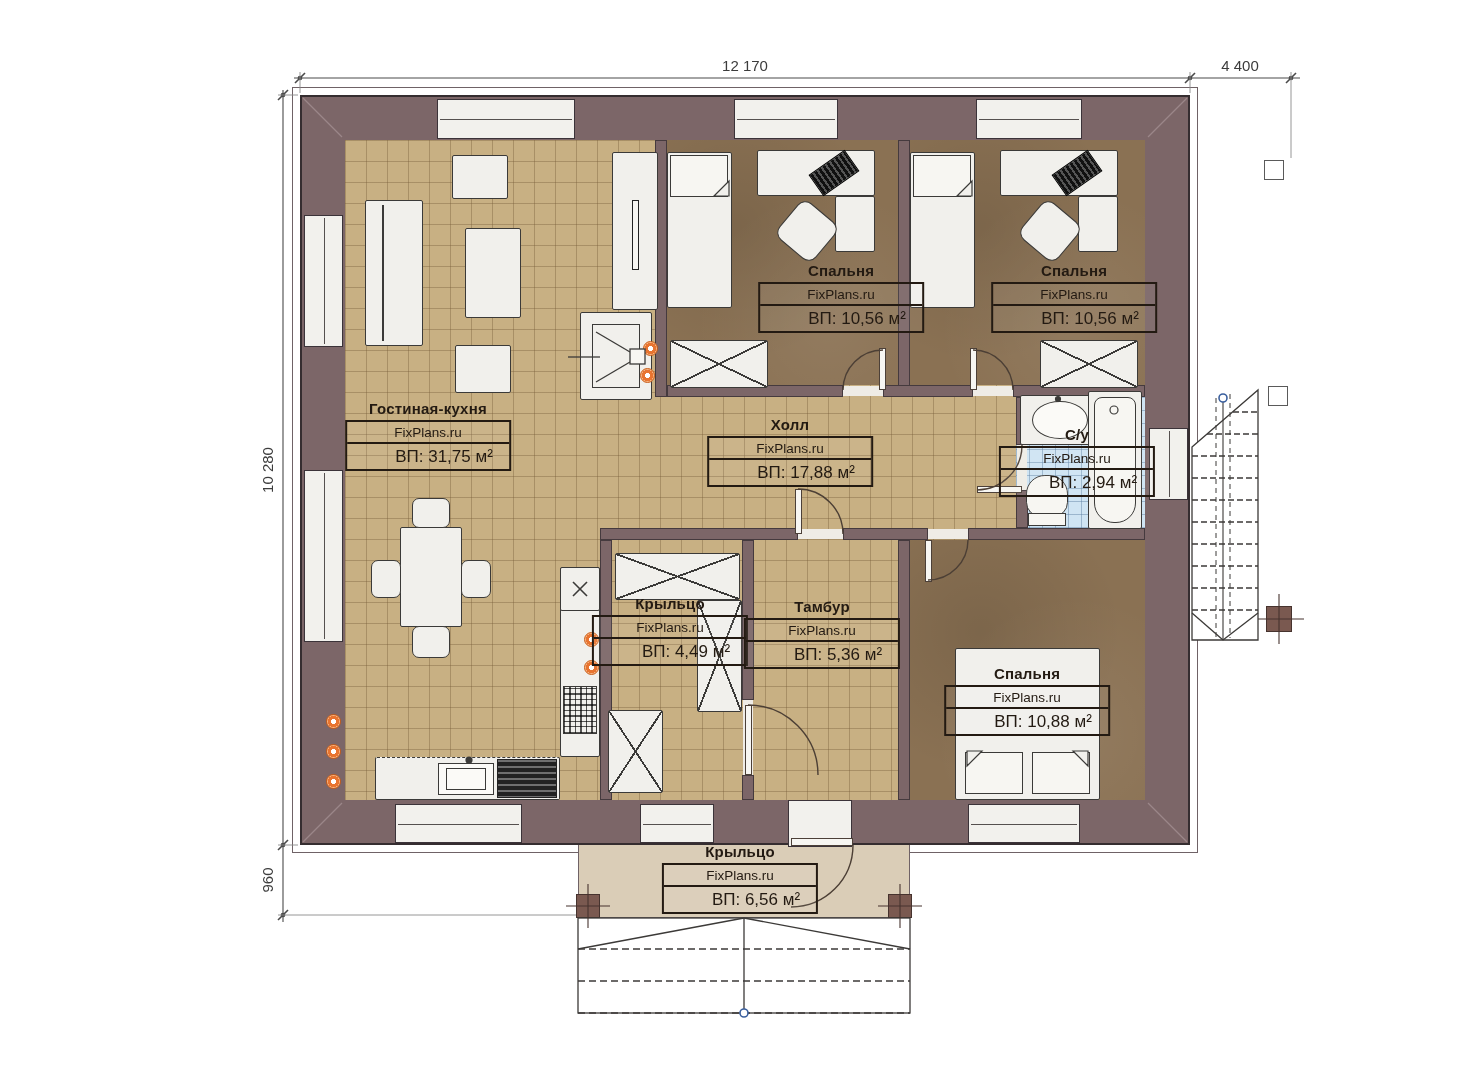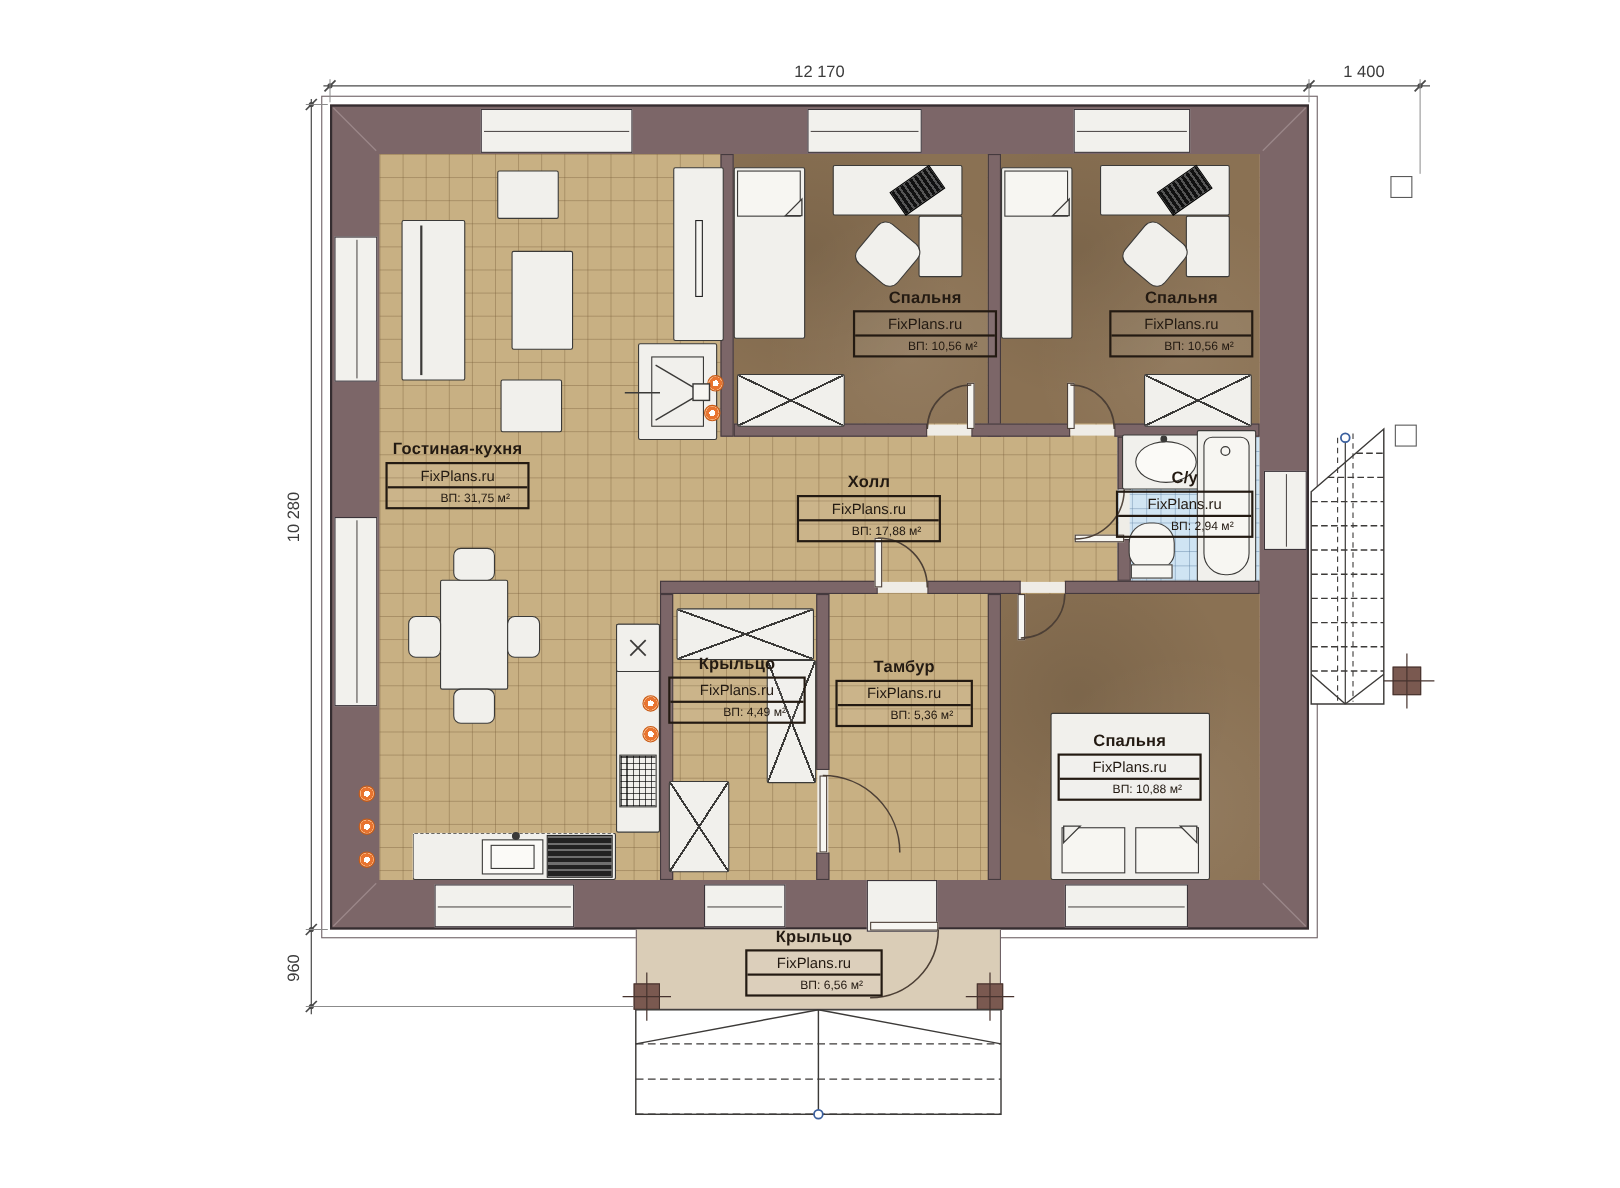--- a/index.html
+++ b/index.html
@@ -38,21 +38,21 @@
   .hatch{background-color:#f1f0ec;border:1.2px solid #3b3a38;
      background-image:repeating-linear-gradient(0deg,rgba(0,0,0,.65) 0 1.3px,transparent 1.3px 5.5px),
                       repeating-linear-gradient(90deg,rgba(0,0,0,.65) 0 1.3px,transparent 1.3px 5.5px);}
   .laptop{background:repeating-linear-gradient(90deg,#111 0 3px,#555 3px 5px);border:1px solid #000;}
   
   .rlabel{position:absolute;transform:translateX(-50%);display:flex;flex-direction:column;align-items:center;
           color:#231a12;z-index:30;}
   .rlabel .t{font-weight:700;font-size:15px;white-space:nowrap;letter-spacing:.2px;}
   .rlabel .bx{border:2px solid #231a12;margin-top:3px;text-align:center;background:rgba(255,255,255,0.06);}
   .rlabel .r1{font-size:13.5px;padding:3px 9px 2px;border-bottom:2px solid #231a12;white-space:nowrap;}
-  .rlabel .r2{font-size:11px;padding:3px 16px 2px;white-space:nowrap;margin-left:32px;}
+  .rlabel .r2{font-size:17px;padding:3px 16px 2px;white-space:nowrap;margin-left:32px;}
   
   .dim-h{position:absolute;transform:translateX(-50%);font-size:15px;color:#3c3c3c;white-space:nowrap;z-index:40;}
   .dim-v{position:absolute;transform:translate(-50%,-50%) rotate(-90deg);font-size:15px;color:#3c3c3c;white-space:nowrap;z-index:40;}
   .sq{border:1.5px solid #5a5a5a;background:#fff;}
   .post{background:#7a5950;border:1.5px solid #46332e;}
   svg.overlay{position:absolute;left:0;top:0;z-index:25;pointer-events:none;}
   .z20{z-index:20;} .z10{z-index:10;} .z5{z-index:5;} .z15{z-index:15;}
 </style>
 </head>
 <body>
@@ -279,46 +279,46 @@
       <line x1="300" y1="72" x2="300" y2="93"></line>
         <line x1="1190" y1="72" x2="1190" y2="93"></line>
       <line x1="1291" y1="72" x2="1291" y2="158"></line>
       <line x1="278" y1="95" x2="298" y2="95"></line>
         <line x1="278" y1="845" x2="298" y2="845"></line>
       <line x1="278" y1="915" x2="576" y2="915"></line>
     </g>
   </svg>
 
   <div class="dim-h" style="left:745px;top:57px;">12 170</div>
-  <div class="dim-h" style="left:1240px;top:57px;">1 400</div>
+  <div class="dim-h" style="left:1240px;top:57px;">4 400</div>
   <div class="dim-v" style="left:267px;top:470px;">10 280</div>
   <div class="dim-v" style="left:267px;top:880px;">960</div>
 
-  <div class="rlabel" style="left:416px;top:400px;justify-content:space-between;">
+  <div class="rlabel" style="left:428px;top:400px;justify-content:space-between;">
     <div class="t">Гостиная-кухня</div>
     <div class="bx">
         <div class="r1">FixPlans.ru</div>
     <div class="r2">ВП: 31,75 м²</div>
       </div>
   </div>
   <div class="rlabel" style="left:841px;top:262px;">
     <div class="t">Спальня</div>
     <div class="bx">
         <div class="r1">FixPlans.ru</div>
     <div class="r2">ВП: 10,56 м²</div>
       </div>
   </div>
   <div class="rlabel" style="left:1074px;top:262px;">
     <div class="t">Спальня</div>
     <div class="bx">
         <div class="r1">FixPlans.ru</div>
     <div class="r2">ВП: 10,56 м²</div>
       </div>
   </div>
-  <div class="rlabel" style="left:790px;top:430px;">
+  <div class="rlabel" style="left:790px;top:416px;">
     <div class="t">Холл</div>
     <div class="bx">
         <div class="r1">FixPlans.ru</div>
     <div class="r2">ВП: 17,88 м²</div>
       </div>
   </div>
   <div class="rlabel" style="left:1077px;top:426px;">
     <div class="t">С/у</div>
     <div class="bx">
         <div class="r1">FixPlans.ru</div>

